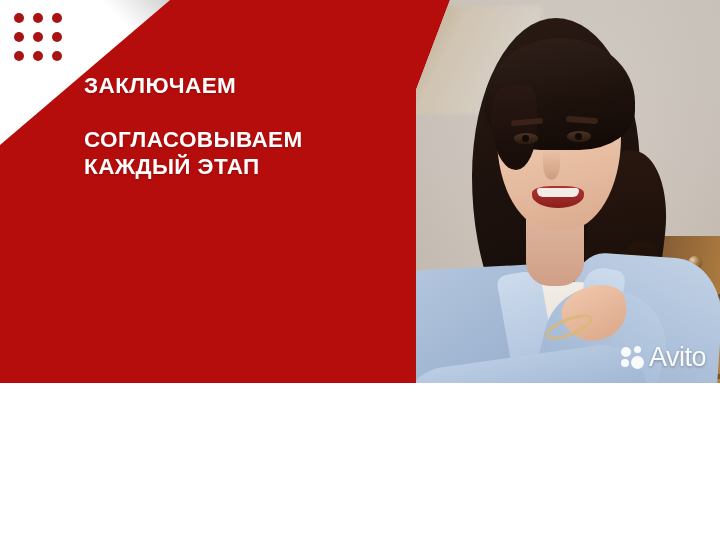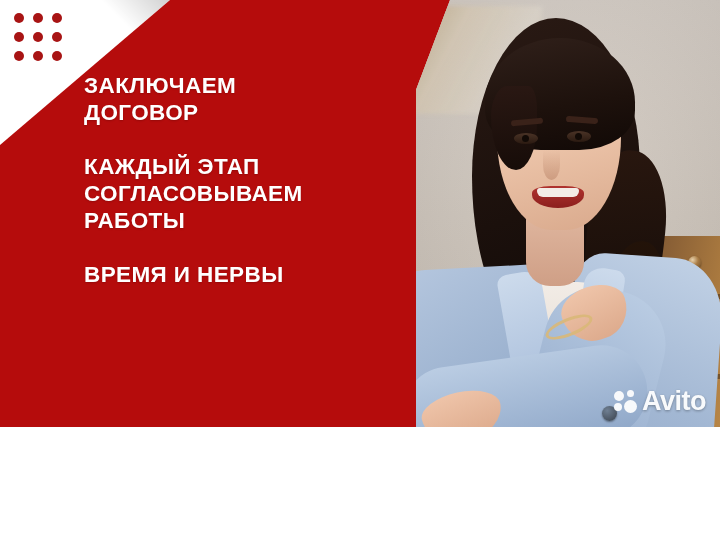--- a/index.html
+++ b/index.html
@@ -1,20 +1,20 @@
 <!DOCTYPE html>
 <html><head>
 <meta charset="utf-8">
 <style>
   html,body{margin:0;padding:0;background:#fff;}
   body{font-family:"Liberation Sans","DejaVu Sans",sans-serif;}
 
   .banner{
     position:relative;
-    width:720px;height:427px;
+    width:720px;height:383px;
     overflow:hidden;
     background:#b50c0c;
   }
 
   
   .corner-wedge{
     position:absolute;left:0;top:0;
     width:170px;height:145px;
     background:#ffffff;
     clip-path:polygon(0 0, 100% 0, 0 100%);
@@ -319,21 +319,21 @@
     z-index:9;
     opacity:.93;
   }
   .avito-mark{position:relative;width:23px;height:23px;}
   .avito-mark i{position:absolute;border-radius:50%;background:#ffffff;display:block;}
   .avito-mark i.c1{left:0;top:1px;width:10px;height:10px;}
   .avito-mark i.c2{left:13px;top:0;width:7px;height:7px;}
   .avito-mark i.c3{left:0;top:13px;width:8px;height:8px;}
   .avito-mark i.c4{left:10px;top:10px;width:13px;height:13px;}
   .avito-word{
-    color:#ffffff;font-weight:bold;font-size:27px;line-height:27px;
+    color:#ffffff;font-weight:normal;font-size:27px;line-height:27px;
     letter-spacing:-0.5px;
     text-shadow:0 1px 3px rgba(0,0,0,0.35);
     text-align:center;
   }
 </style>
 </head>
 <body>
 
 <div class="banner">
 
@@ -360,31 +360,28 @@
     <span class="dot"></span>
     <span class="dot"></span>
     <span class="dot"></span>
     <span class="dot"></span>
   </div>
 
   <div class="text-column">
 
     <div class="claim-block">
       <div class="claim-line">ЗАКЛЮЧАЕМ</div>
-      <div class="claim-line">ДОГОВОР</div>
     </div>
 
     <div class="claim-block">
+      <div class="claim-line">СОГЛАСОВЫВАЕМ</div>
       <div class="claim-line">КАЖДЫЙ ЭТАП</div>
-      <div class="claim-line">СОГЛАСОВЫВАЕМ</div>
-      <div class="claim-line">РАБОТЫ</div>
     </div>
 
     <div class="claim-block">
-      <div class="claim-line">ВРЕМЯ И НЕРВЫ</div>
     </div>
 
     <div class="claim-block">
     </div>
 
   </div>
 
   <div class="photo-panel">
     <div class="photo">
 

